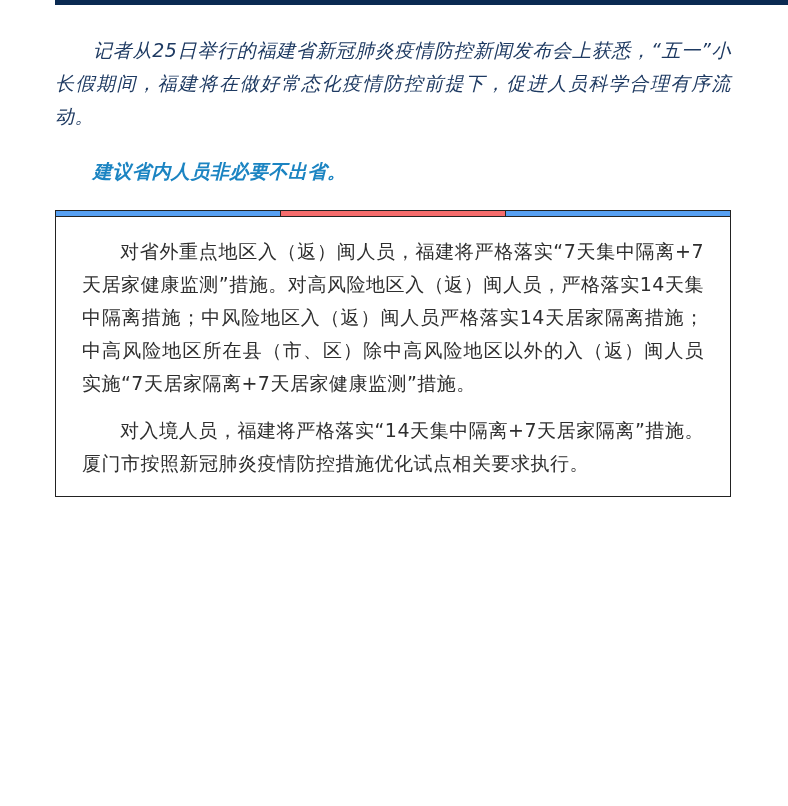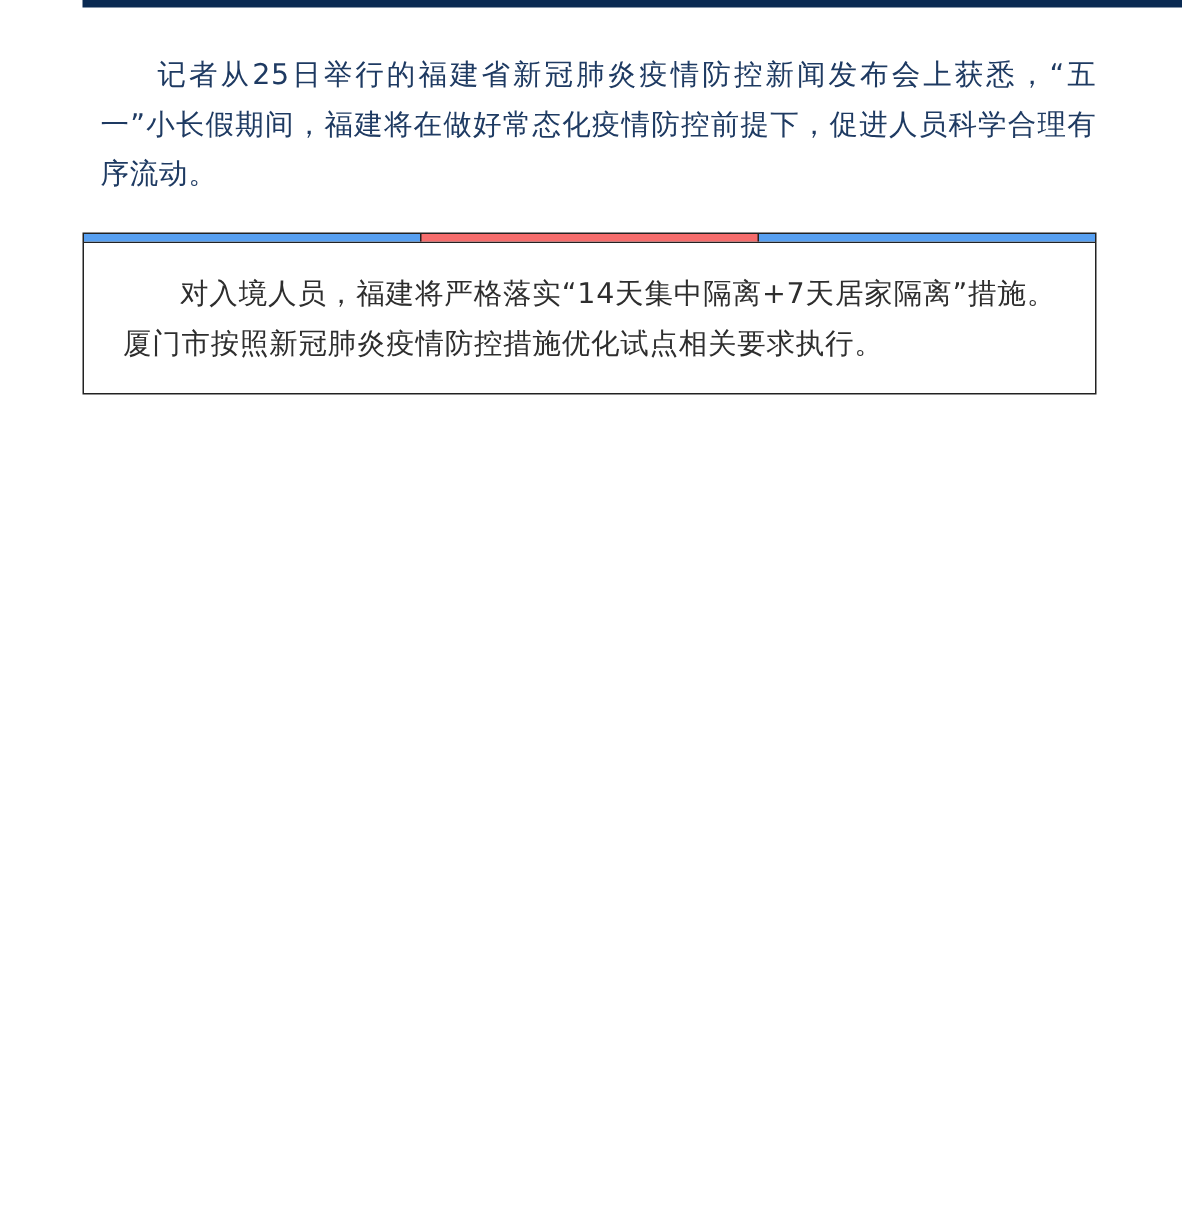--- a/index.html
+++ b/index.html
@@ -24,22 +24,23 @@
     width: 676px;
     padding-top: 34px;
     color: #1e3a62;
     font-size: 19px;
     line-height: 33px;
     letter-spacing: 0.5px;
   }
 
   .content p.para {
     text-indent: 2em;
-    margin: 0 0 22px 12px;
+    margin: 0 0 22px 0;
     text-align: justify;
+    font-style: italic;
   }
 
   .em {
     color: #1b84c2;
     font-weight: 700;
   }
 
   .notice-box {
     margin-top: 6px;
     border: 1px solid #222222;
@@ -71,26 +72,28 @@
 </head>
 <body>
 
 <div class="top-bar"></div>
 
 <div class="content">
 
   <p class="para"><span>记者从25日举行的福建省新冠肺炎疫情防控新闻发布会上获悉，“五一”小长假期间，福建将在做好常态化疫情防控前提下，促进人员科学合理有序流动。</span></p>
 
 
+  <p class="para"><span class="em">建议省内人员非必要不出省。</span></p>
 
 
   <div class="notice-box">
     <div class="deco-bar">
       <span class="seg blue"></span>
       <span class="seg red"></span>
       <span class="seg blue"></span>
     </div>
     <div class="box-inner">
+      <p class="bpara">对省外重点地区入（返）闽人员，福建将严格落实“7天集中隔离+7天居家健康监测”措施。对高风险地区入（返）闽人员，严格落实14天集中隔离措施；中风险地区入（返）闽人员严格落实14天居家隔离措施；中高风险地区所在县（市、区）除中高风险地区以外的入（返）闽人员实施“7天居家隔离+7天居家健康监测”措施。</p>
       <p class="bpara">对入境人员，福建将严格落实“14天集中隔离+7天居家隔离”措施。厦门市按照新冠肺炎疫情防控措施优化试点相关要求执行。</p>
     </div>
   </div>
 
 </div>
 
 </body></html>

